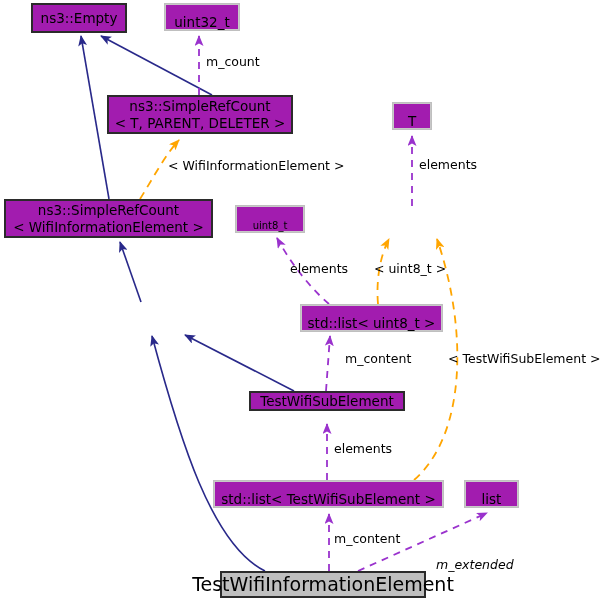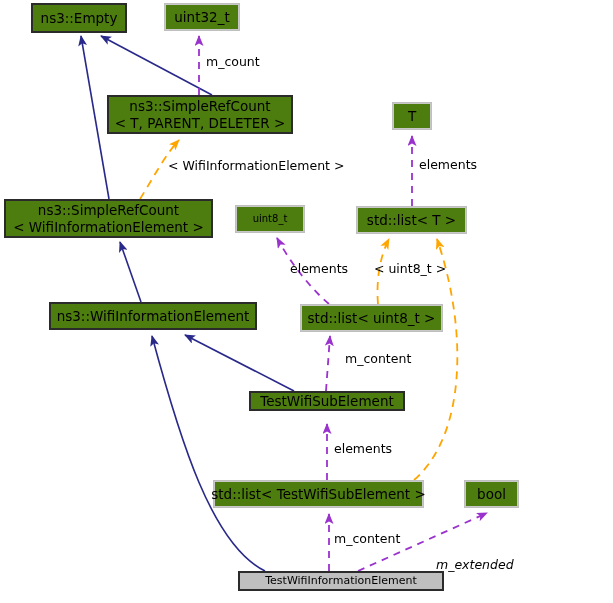--- a/index.html
+++ b/index.html
@@ -23,35 +23,36 @@
     height: 603px;
   }
   .node {
     position: absolute;
     box-sizing: border-box;
     display: flex;
     flex-direction: column;
     align-items: center;
     justify-content: center;
     text-align: center;
-    background: #4d7c0f;
+    background: #a21caf;
     line-height: 1.22;
     white-space: nowrap;
     z-index: 5;
   }
   .node .line {
     display: block;
   }
   .node.solid {
     border: 1px solid #2b2b2b;
     box-shadow: 0 0 0 1px #2b2b2b inset;
   }
   .node.dashedbox {
     border: 1px solid #bfbfbf;
     box-shadow: 0 0 0 1px #c8c8c8 inset;
+    justify-content: flex-end;
   }
   .node.current {
     background: #bfbfbf;
     border: 1px solid #2b2b2b;
     box-shadow: 0 0 0 1px #2b2b2b inset;
   }
   .edge-label {
     position: absolute;
     font-family: "DejaVu Sans", "Liberation Sans", sans-serif;
     font-size: 12.5px;
@@ -128,60 +129,55 @@
   </div>
 
   <div class="node dashedbox" style="left:392px; top:102px; width:40px; height:28px; font-size:13.5px;">
     <span class="line">T</span>
   </div>
 
   <div class="node dashedbox" style="left:235px; top:205px; width:70px; height:28px; font-size:10px;">
     <span class="line">uint8_t</span>
   </div>
 
-  <div class="node dashedbox" style="left:356px; top:206px; width:111px; height:28px; font-size:13.5px;">
-    <span class="line">std::list&lt; T &gt;</span>
-  </div>
 
-  <div class="node solid" style="left:49px; top:302px; width:208px; height:28px; font-size:13.5px;">
-    <span class="line">ns3::WifiInformationElement</span>
-  </div>
 
   <div class="node dashedbox" style="left:300px; top:304px; width:143px; height:28px; font-size:13.5px;">
     <span class="line">std::list&lt; uint8_t &gt;</span>
   </div>
 
   <div class="node solid" style="left:249px; top:391px; width:156px; height:20px; font-size:13.5px;">
     <span class="line">TestWifiSubElement</span>
   </div>
 
-  <div class="node dashedbox" style="left:213px; top:480px; width:211px; height:28px; font-size:13.5px;">
+  <div class="node dashedbox" style="left:213px; top:480px; width:231px; height:28px; font-size:13.5px;">
     <span class="line">std::list&lt; TestWifiSubElement &gt;</span>
   </div>
 
   <div class="node dashedbox" style="left:464px; top:480px; width:55px; height:28px; font-size:13.5px;">
-    <span class="line">bool</span>
+    <span class="line">list</span>
   </div>
 
-  <div class="node current" style="left:238px; top:571px; width:206px; height:20px; font-size:11px;">
+  <div class="node current" style="left:220px; top:571px; width:206px; height:27px; font-size:19px;">
     <span class="line">TestWifiInformationElement</span>
   </div>
 
   <div class="edge-label" style="left:206px; top:54px;">m_count</div>
 
   <div class="edge-label" style="left:168px; top:158px;">&lt; WifiInformationElement &gt;</div>
 
   <div class="edge-label" style="left:419px; top:157px;">elements</div>
 
   <div class="edge-label" style="left:290px; top:261px;">elements</div>
 
   <div class="edge-label" style="left:374px; top:261px;">&lt; uint8_t &gt;</div>
 
   <div class="edge-label" style="left:345px; top:351px;">m_content</div>
 
+  <div class="edge-label" style="left:448px; top:351px;">&lt; TestWifiSubElement &gt;</div>
 
   <div class="edge-label" style="left:334px; top:441px;">elements</div>
 
   <div class="edge-label" style="left:334px; top:531px;">m_content</div>
 
   <div class="edge-label" style="left:436px; top:557px;font-style:italic;">m_extended</div>
 
 </div>
 
 </body></html>

